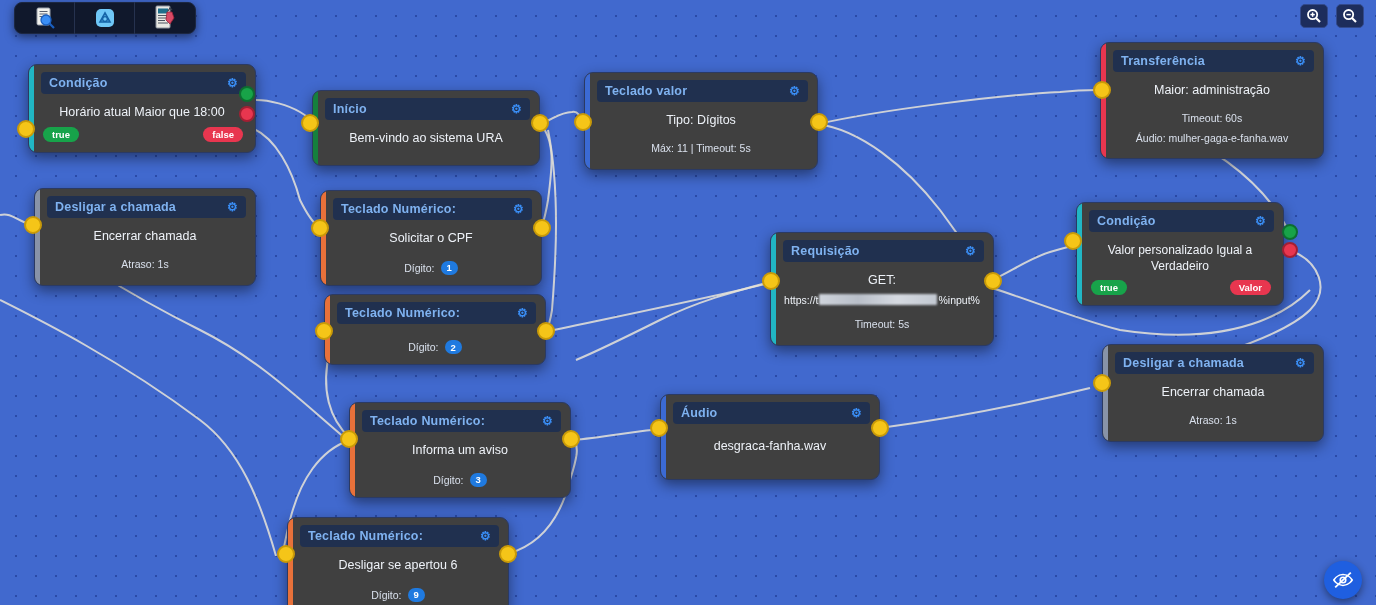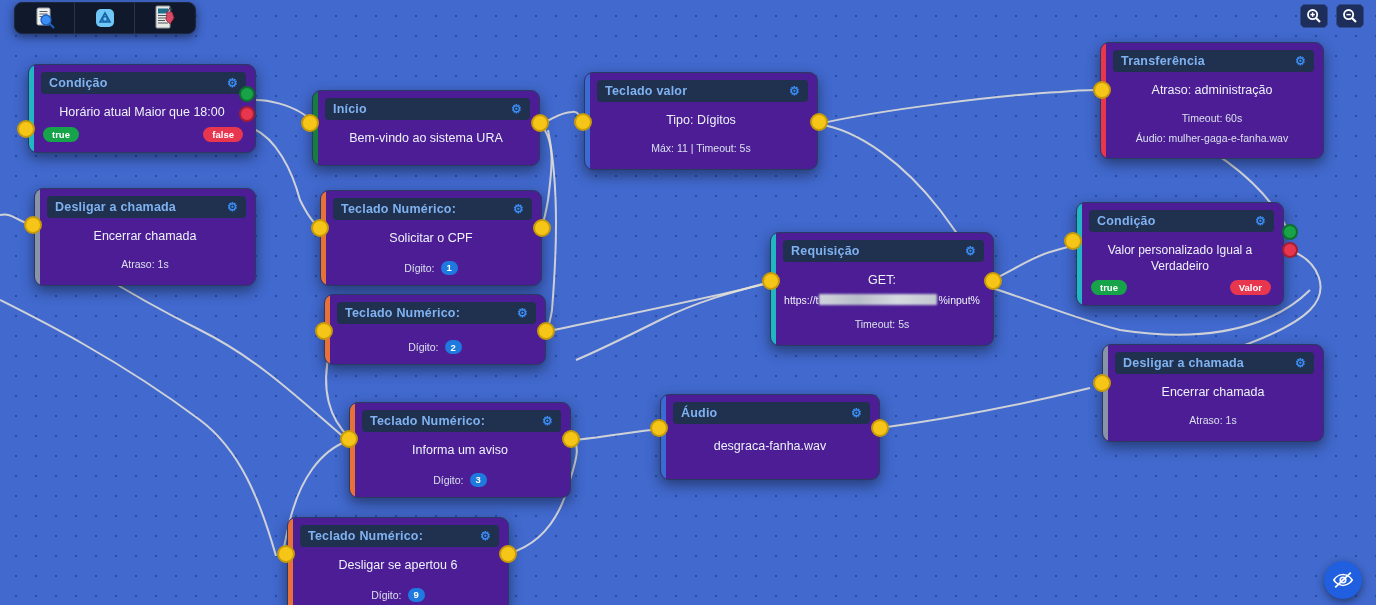--- a/index.html
+++ b/index.html
@@ -12,21 +12,21 @@
     background-position: 6px 6px;
     position:relative;
   }
   #canvas { position:absolute; inset:0; }
   svg.edges { position:absolute; left:0; top:0; width:1376px; height:605px; pointer-events:none; }
   .edge { fill:none; stroke:#e8e4d8; stroke-width:2; opacity:.85; }
 
   
   .node {
     position:absolute;
-    background:#4c1d95;
+    background:#404040;
     border-radius:9px;
     border:1px solid #2b3a63;
     box-shadow:0 5px 14px rgba(0,0,0,.45);
     padding:0 0 10px 0;
     overflow:hidden;
   }
   .node::before {
     content:"";
     position:absolute; left:0; top:0; bottom:0; width:5px;
     background:var(--accent,#8893a8);
@@ -181,21 +181,21 @@
   </div>
   <div class="port yellow" style="left:574px; top:113px;"></div>
   <div class="port yellow" style="left:810px; top:113px;"></div>
 
   <div class="node" style="left:1100px; top:42px; width:224px; --accent:#e8364f;">
     <div class="title">
       <span>Transferência</span>
       <span class="gear">⚙</span>
     </div>
     <div class="body">
-      <div class="main">Atraso: administração</div>
+      <div class="main">Maior: administração</div>
       <div class="gap"></div>
       <div class="sub">Timeout: 60s</div>
       <div class="sub">Áudio: mulher-gaga-e-fanha.wav</div>
     </div>
   </div>
   <div class="port yellow" style="left:1093px; top:81px;"></div>
 
   <div class="node" style="left:34px; top:188px; width:222px; --accent:#8893a8;">
     <div class="title">
       <span>Desligar a chamada</span>

